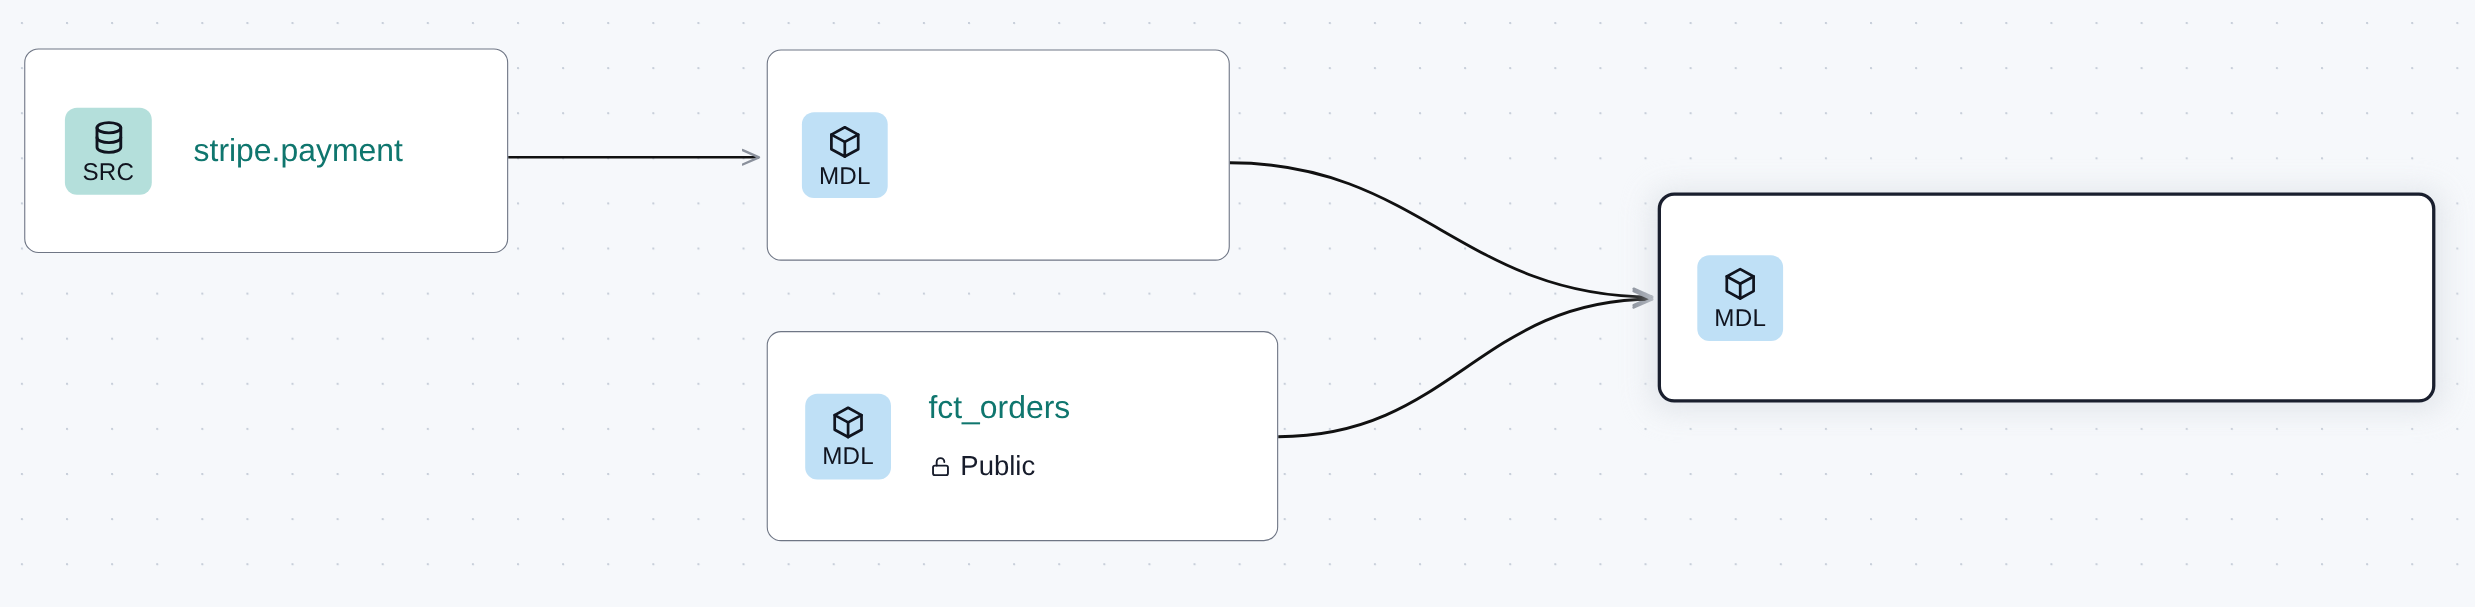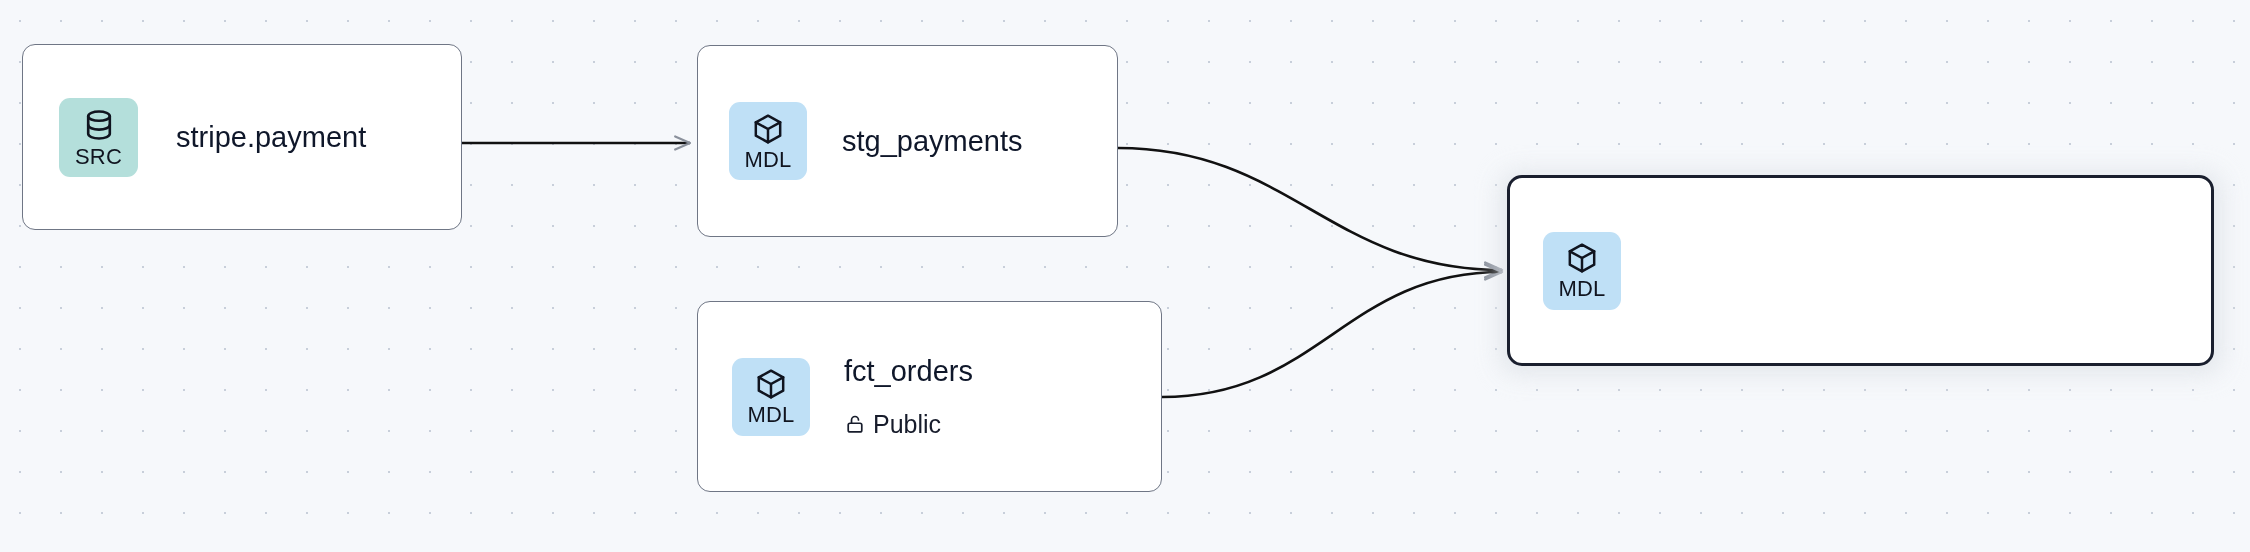--- a/index.html
+++ b/index.html
@@ -80,21 +80,21 @@
   
   .node-labels {
     display: flex;
     flex-direction: column;
     justify-content: center;
     min-width: 0;
   }
   .node-title {
     font-size: 29px;
     font-weight: 400;
-    color: #0f172a;
+    color: #0f766e;
     white-space: nowrap;
     line-height: 1.18;
   }
   .node-sub {
     display: flex;
     align-items: center;
     gap: 7px;
     font-size: 25px;
     color: #171c2b;
     line-height: 1.2;
@@ -156,23 +156,20 @@
   <div id="node-model-stg-payments" class="node">
     <div class="badge" style="background:#bfe0f6;">
       <span class="badge-glyph">
         <svg width="34" height="34" viewBox="0 0 24 24" fill="none" stroke="#10141f" stroke-width="1.75" stroke-linecap="round" stroke-linejoin="round">
           <path d="M12 2.6 L20.6 7.3 L12 12 L3.4 7.3 Z"></path>
           <path d="M3.4 7.3 V16.7 L12 21.4 V12"></path>
           <path d="M20.6 7.3 V16.7 L12 21.4"></path>
         </svg>
       </span>
       <span class="badge-text">MDL</span>
-    </div>
-    <div class="node-labels">
-      <div class="node-title">stg_payments</div>
     </div>
   </div>
 
   <div id="node-model-fct-orders" class="node">
     <div class="badge" style="background:#bfe0f6;">
       <span class="badge-glyph">
         <svg width="34" height="34" viewBox="0 0 24 24" fill="none" stroke="#10141f" stroke-width="1.75" stroke-linecap="round" stroke-linejoin="round">
           <path d="M12 2.6 L20.6 7.3 L12 12 L3.4 7.3 Z"></path>
           <path d="M3.4 7.3 V16.7 L12 21.4 V12"></path>
           <path d="M20.6 7.3 V16.7 L12 21.4"></path>

